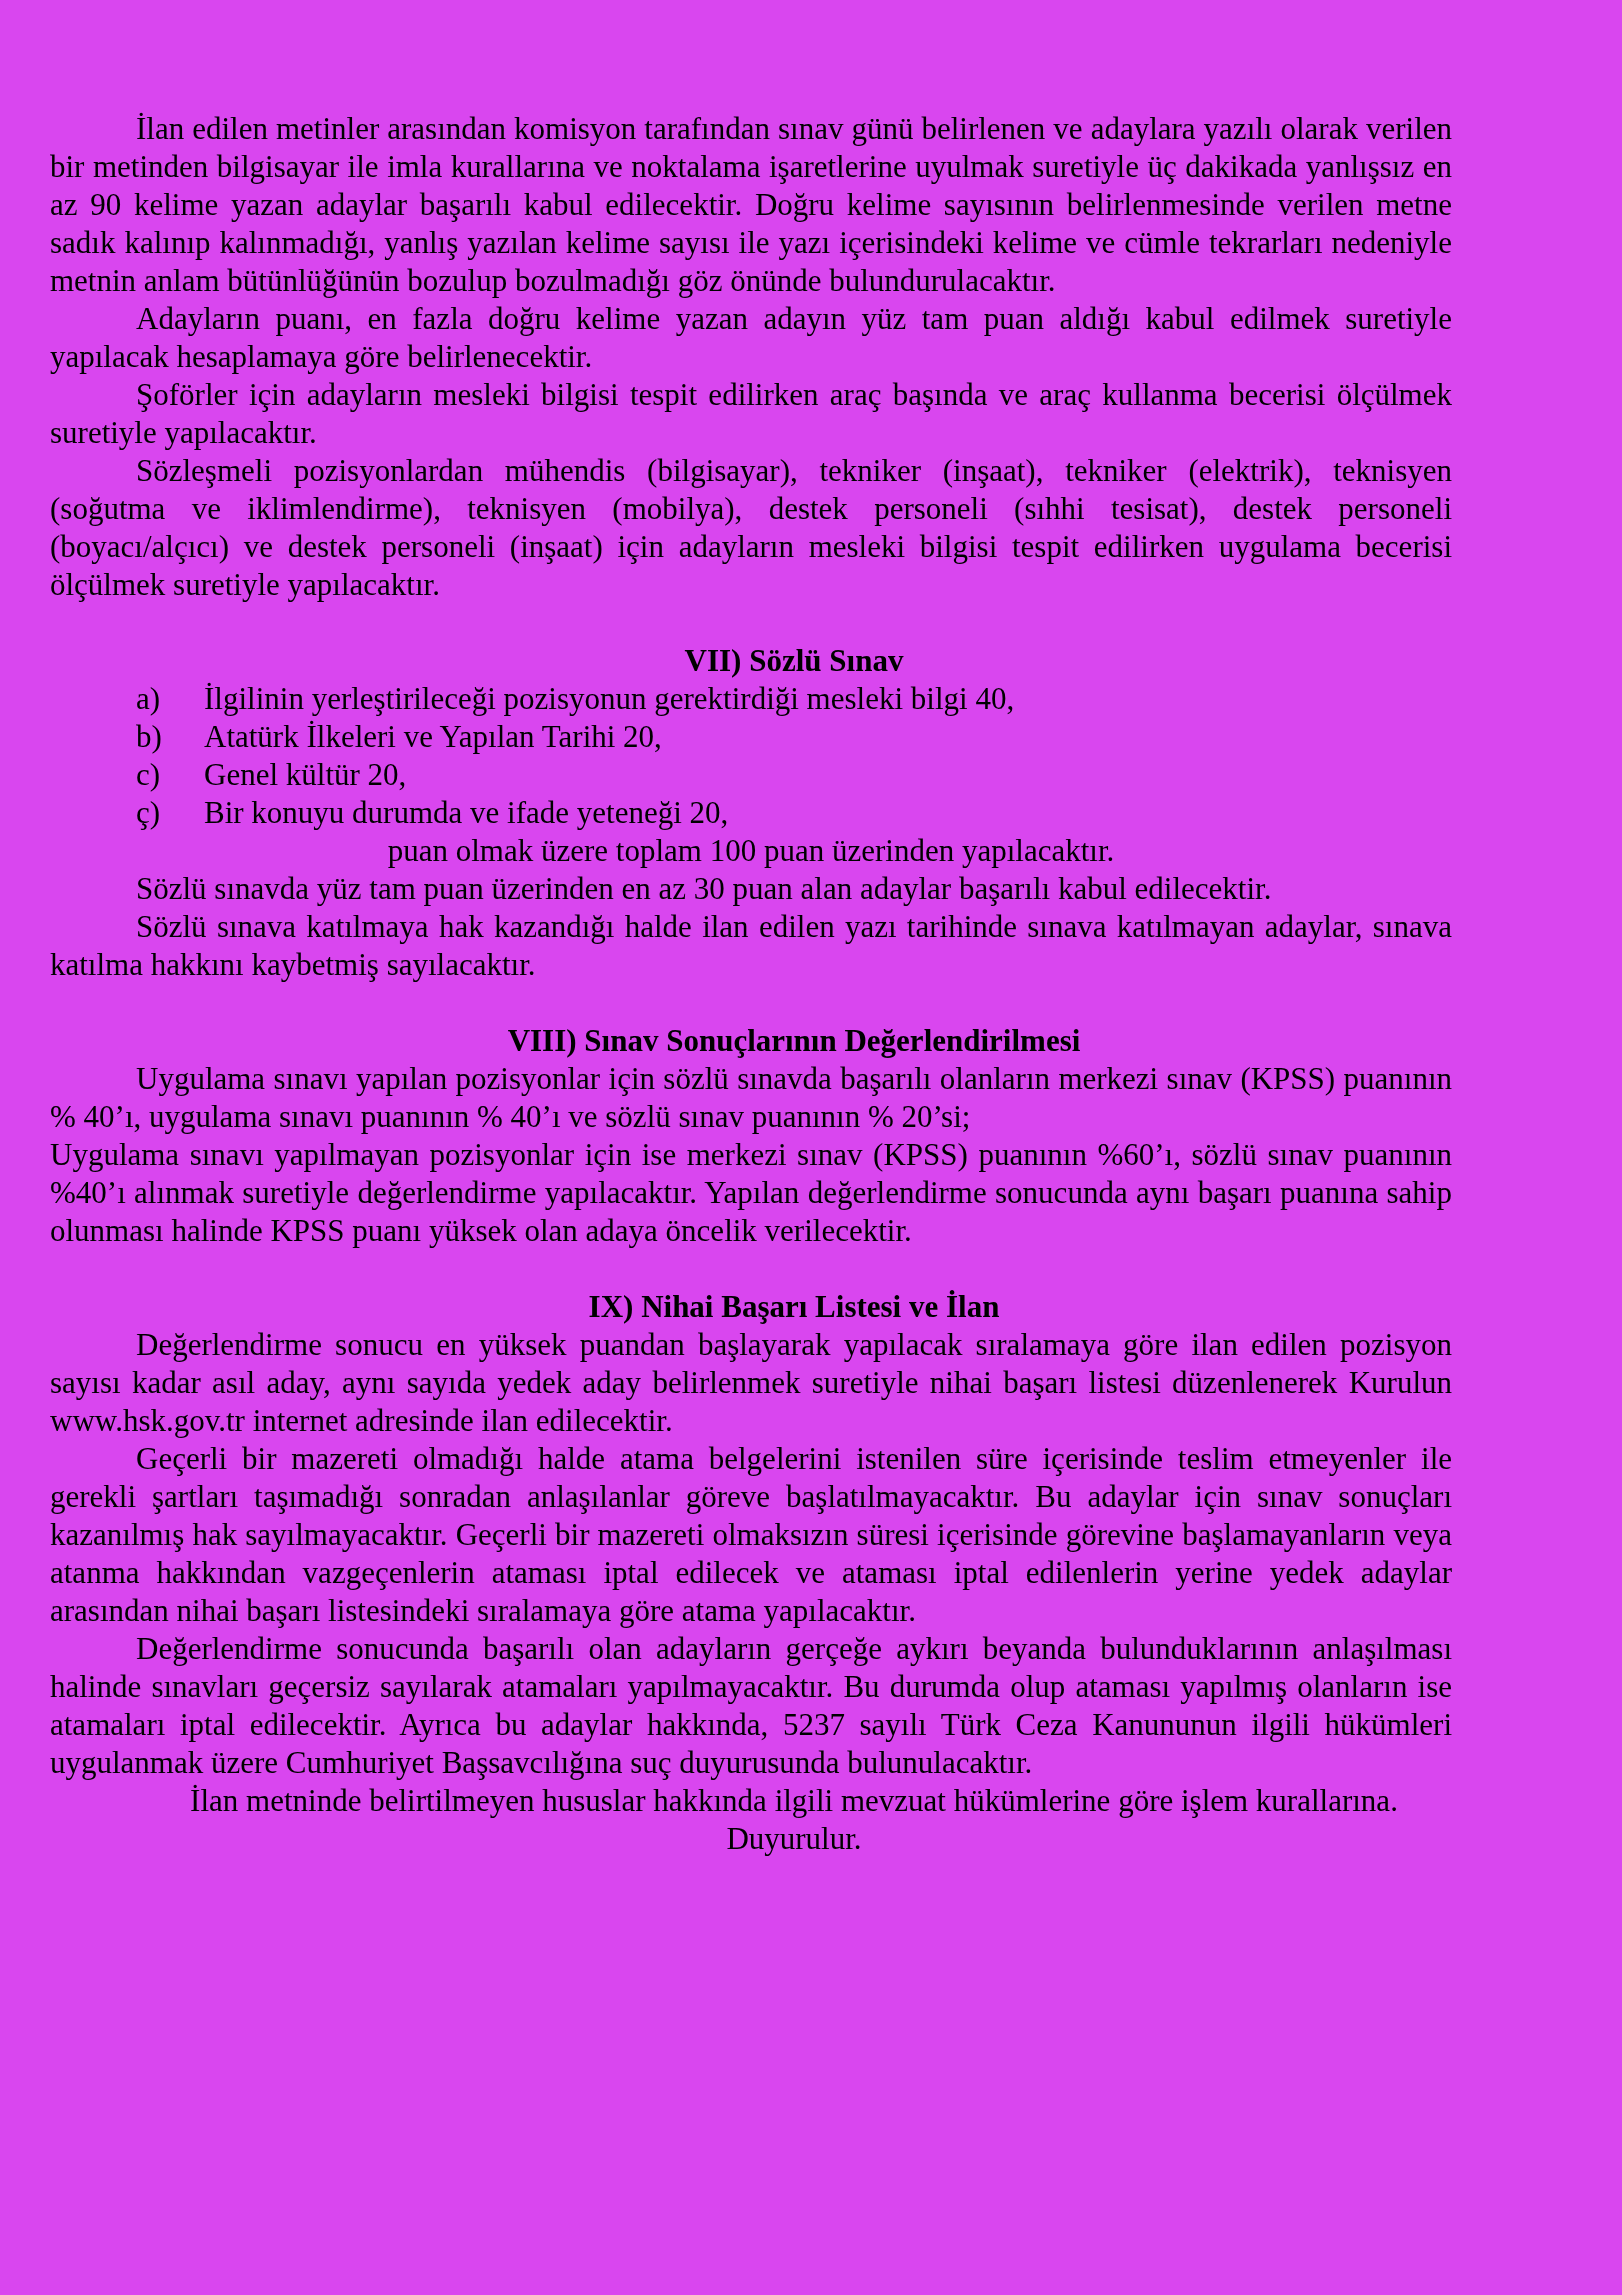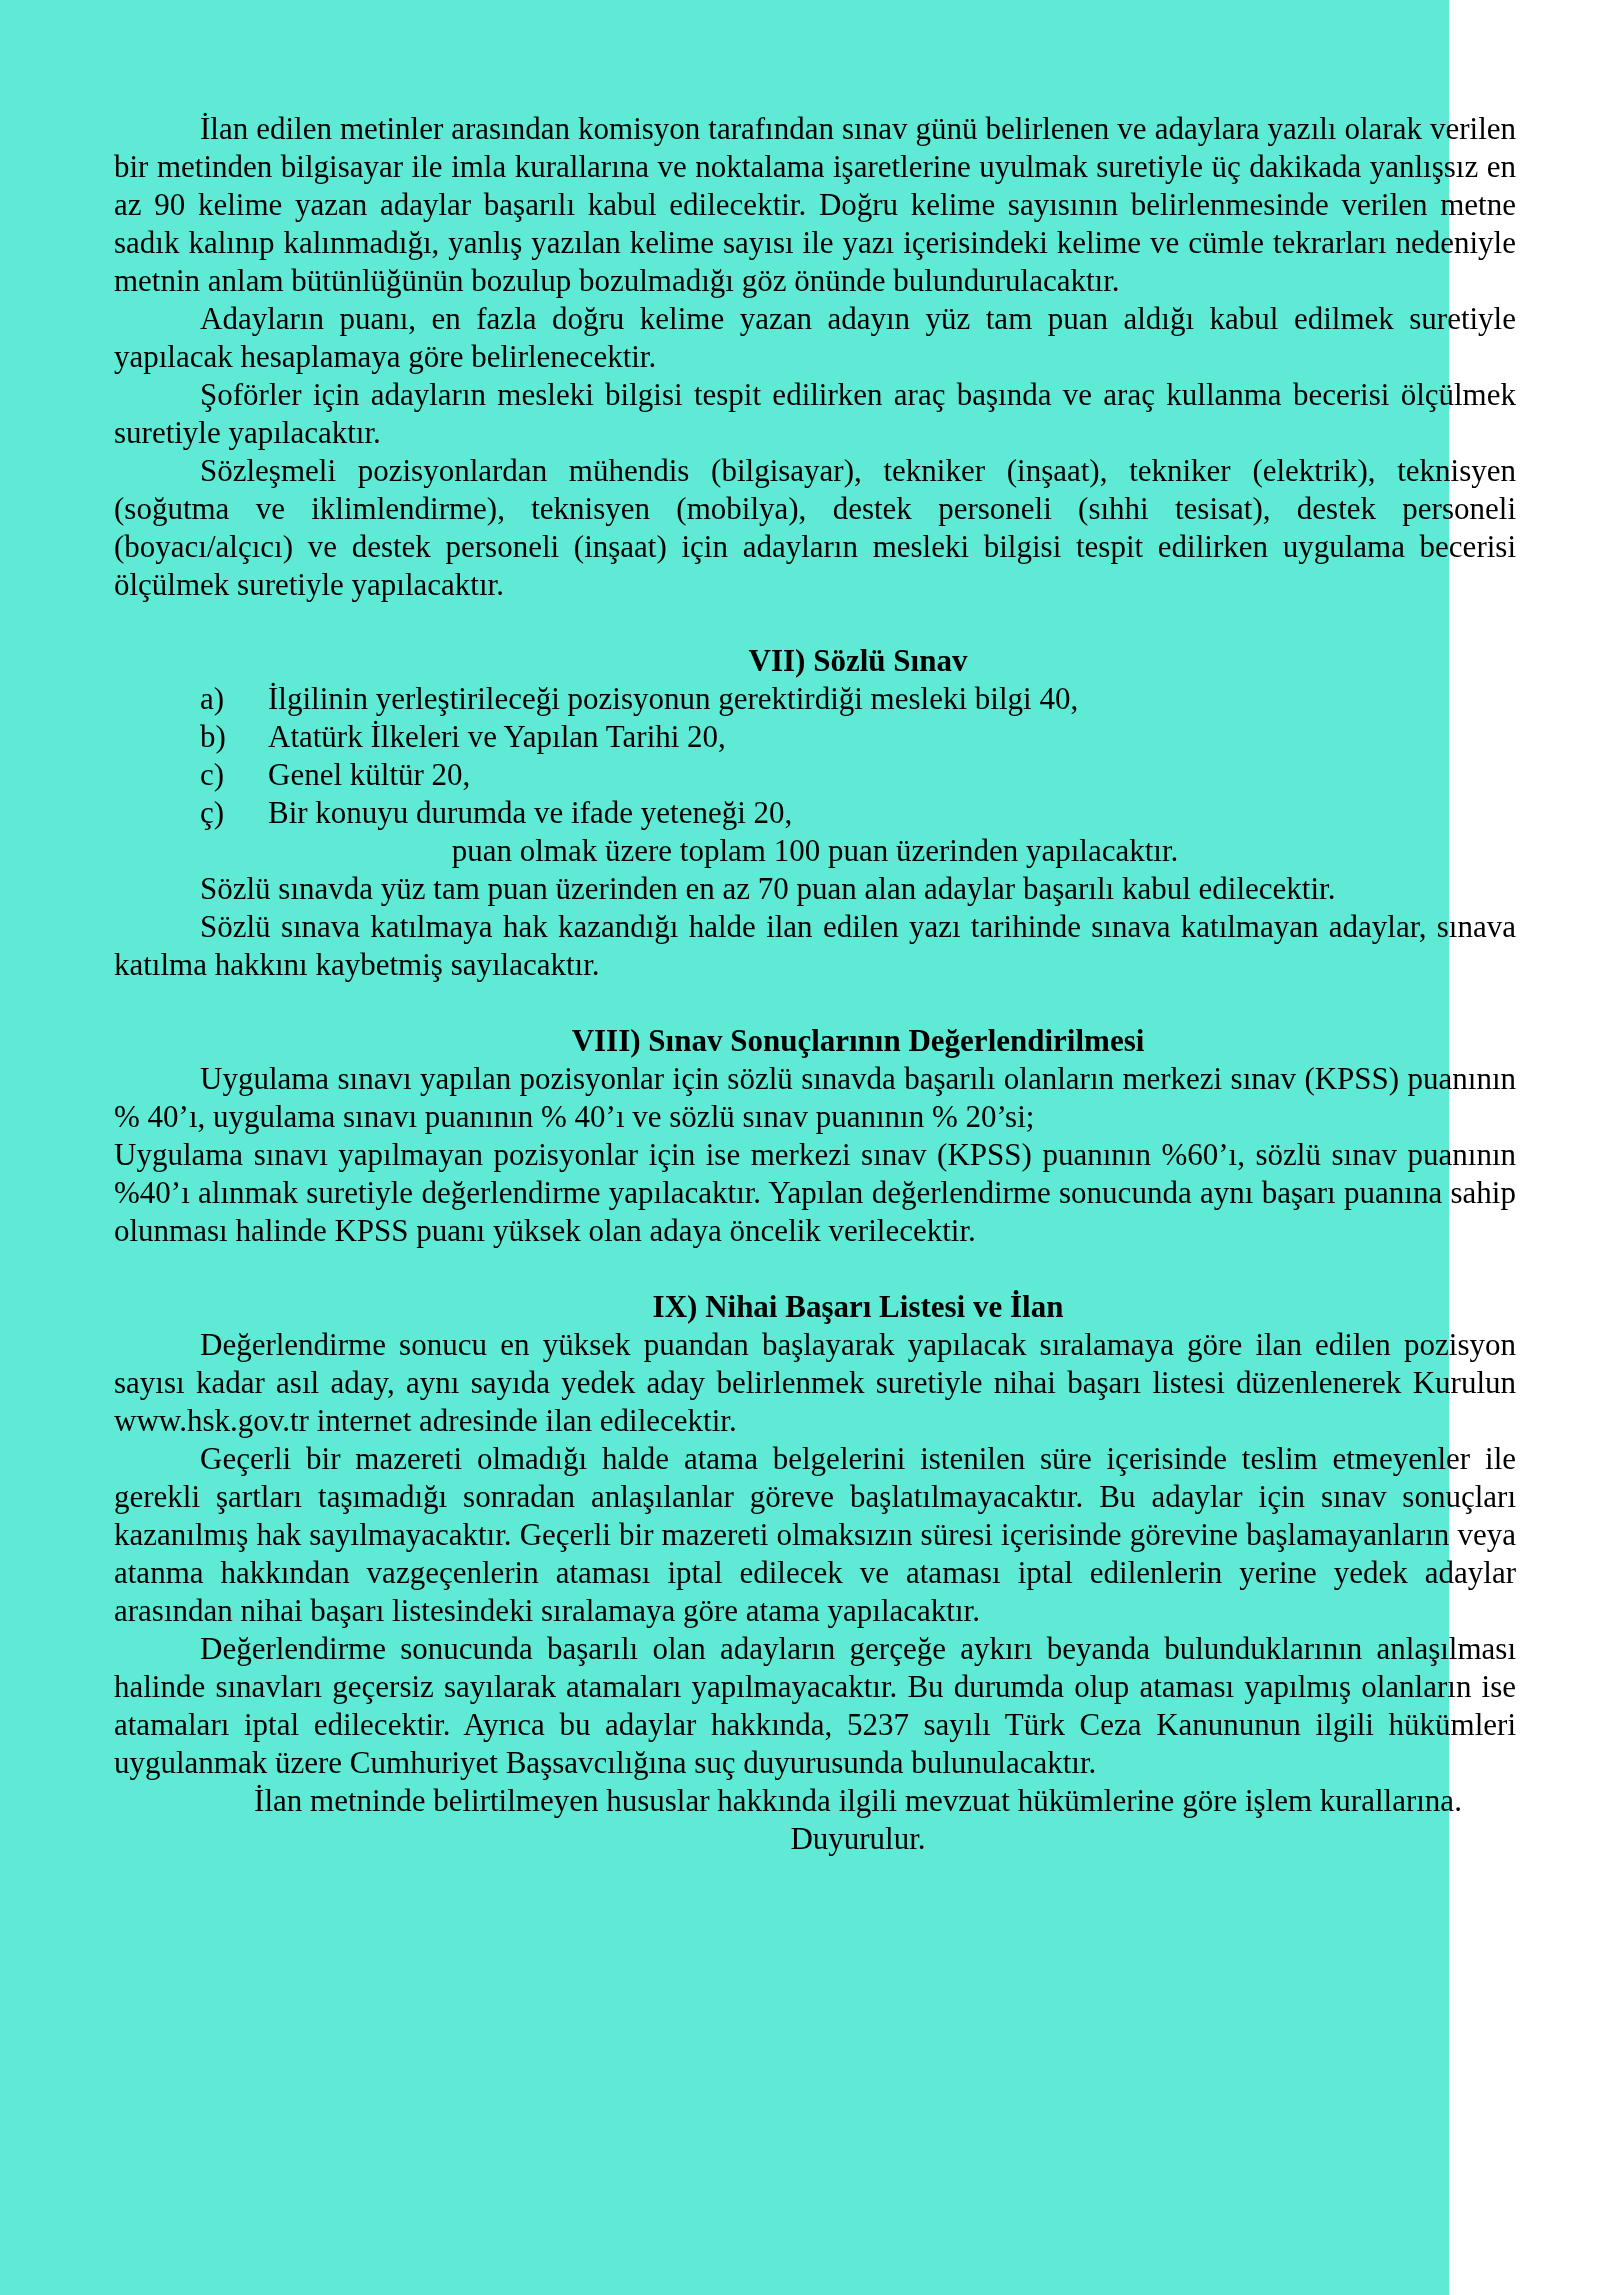--- a/index.html
+++ b/index.html
@@ -10,25 +10,25 @@
   }
   body {
     width: 1622px;
     height: 2295px;
     font-family: "Liberation Serif", "DejaVu Serif", serif;
     color: #000000;
     -webkit-font-smoothing: antialiased;
   }
   .page {
     position: relative;
-    width: 1449px;
+    width: 1622px;
     height: 2295px;
     box-sizing: border-box;
-    padding: 110px 111px 0 114px;
-    background: #5eead4;
+    padding: 110px 111px 0 50px;
+    background: #d946ef;
   }
   .doc-body {
     width: 1402px;
   }
   p.para {
     margin: 0;
     padding: 0;
     font-size: 31px;
     line-height: 38px;
     text-align: justify;
@@ -115,21 +115,21 @@
         <span class="sr-text">Genel kültür 20,</span>
       </li>
       <li>
         <span class="marker">ç)</span>
         <span class="sr-text">Bir konuyu durumda ve ifade yeteneği 20,</span>
       </li>
     </ol>
 
     <p class="para noindent last-left">puan olmak üzere toplam 100 puan üzerinden yapılacaktır.</p>
 
-    <p class="para">Sözlü sınavda yüz tam puan üzerinden en az 70 puan alan adaylar başarılı kabul edilecektir.</p>
+    <p class="para">Sözlü sınavda yüz tam puan üzerinden en az 30 puan alan adaylar başarılı kabul edilecektir.</p>
 
     <p class="para">Sözlü sınava katılmaya hak kazandığı halde ilan edilen yazı tarihinde sınava katılmayan adaylar, sınava katılma hakkını kaybetmiş sayılacaktır.</p>
 
     <div class="spacer-line">&nbsp;</div>
 
     <h2 class="section-heading">VIII) Sınav Sonuçlarının Değerlendirilmesi</h2>
 
     <p class="para">Uygulama sınavı yapılan pozisyonlar için sözlü sınavda başarılı olanların merkezi sınav (KPSS) puanının % 40’ı, uygulama sınavı puanının % 40’ı ve sözlü sınav puanının % 20’si;</p>
 
     <p class="para noindent">Uygulama sınavı yapılmayan pozisyonlar için ise merkezi sınav (KPSS) puanının %60’ı, sözlü sınav puanının %40’ı alınmak suretiyle değerlendirme yapılacaktır. Yapılan değerlendirme sonucunda aynı başarı puanına sahip olunması halinde KPSS puanı yüksek olan adaya öncelik verilecektir.</p>

